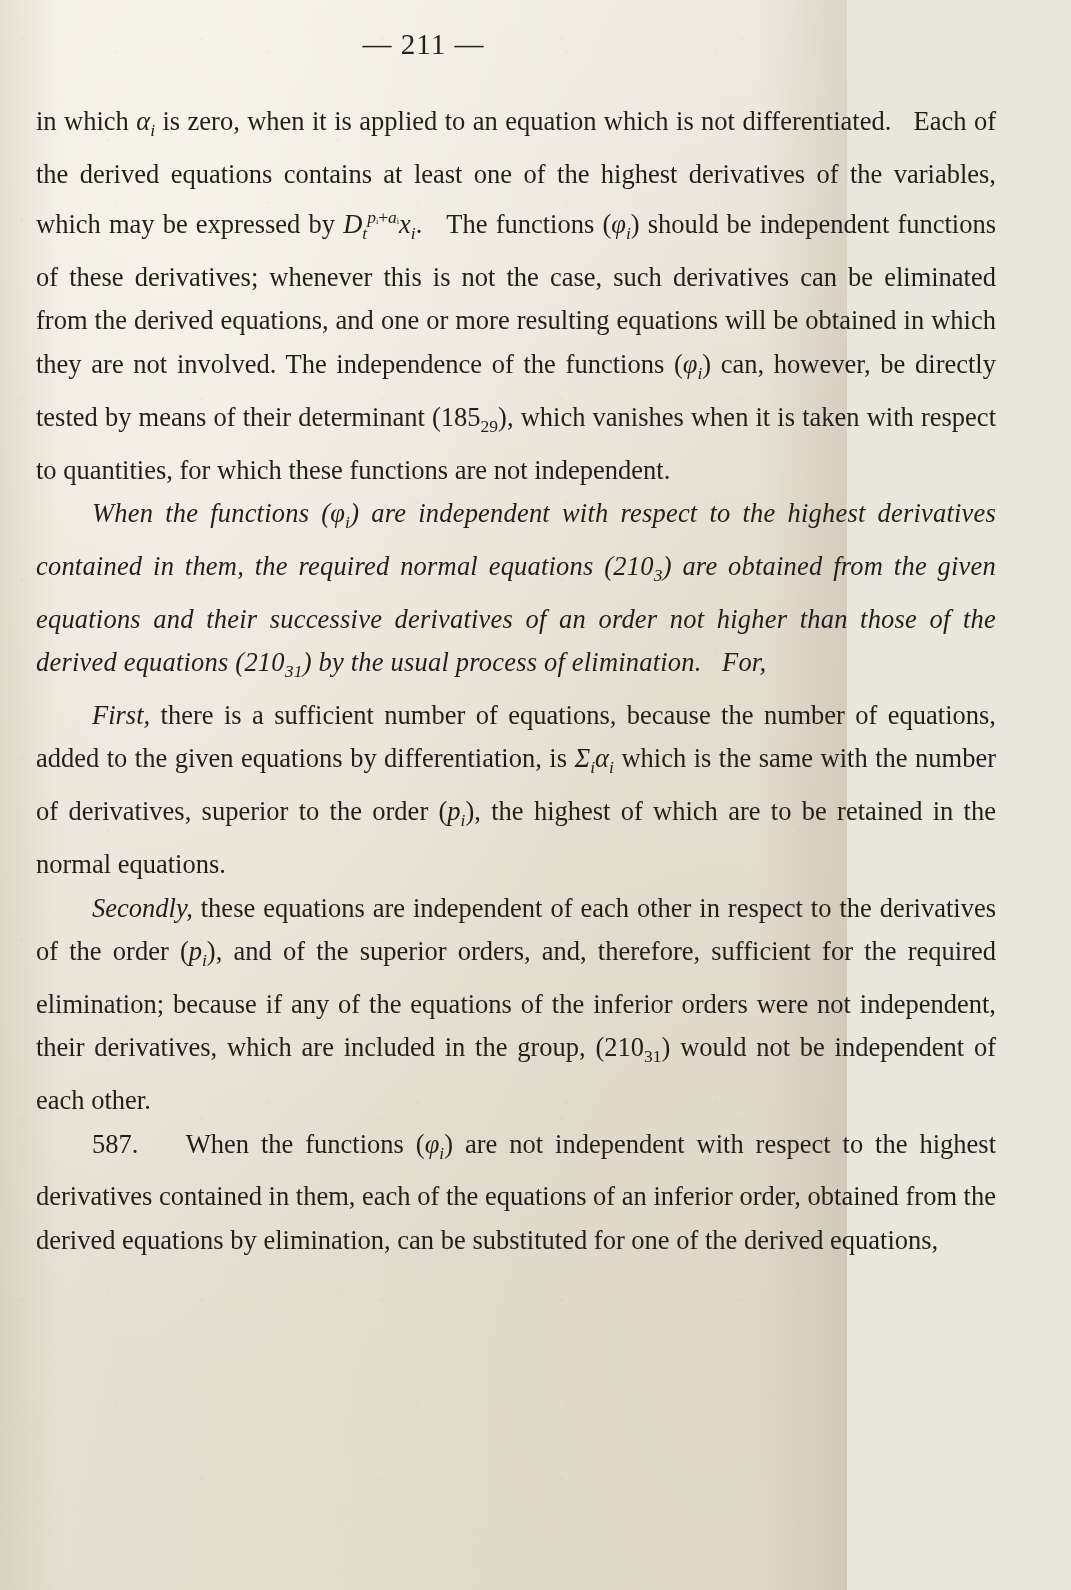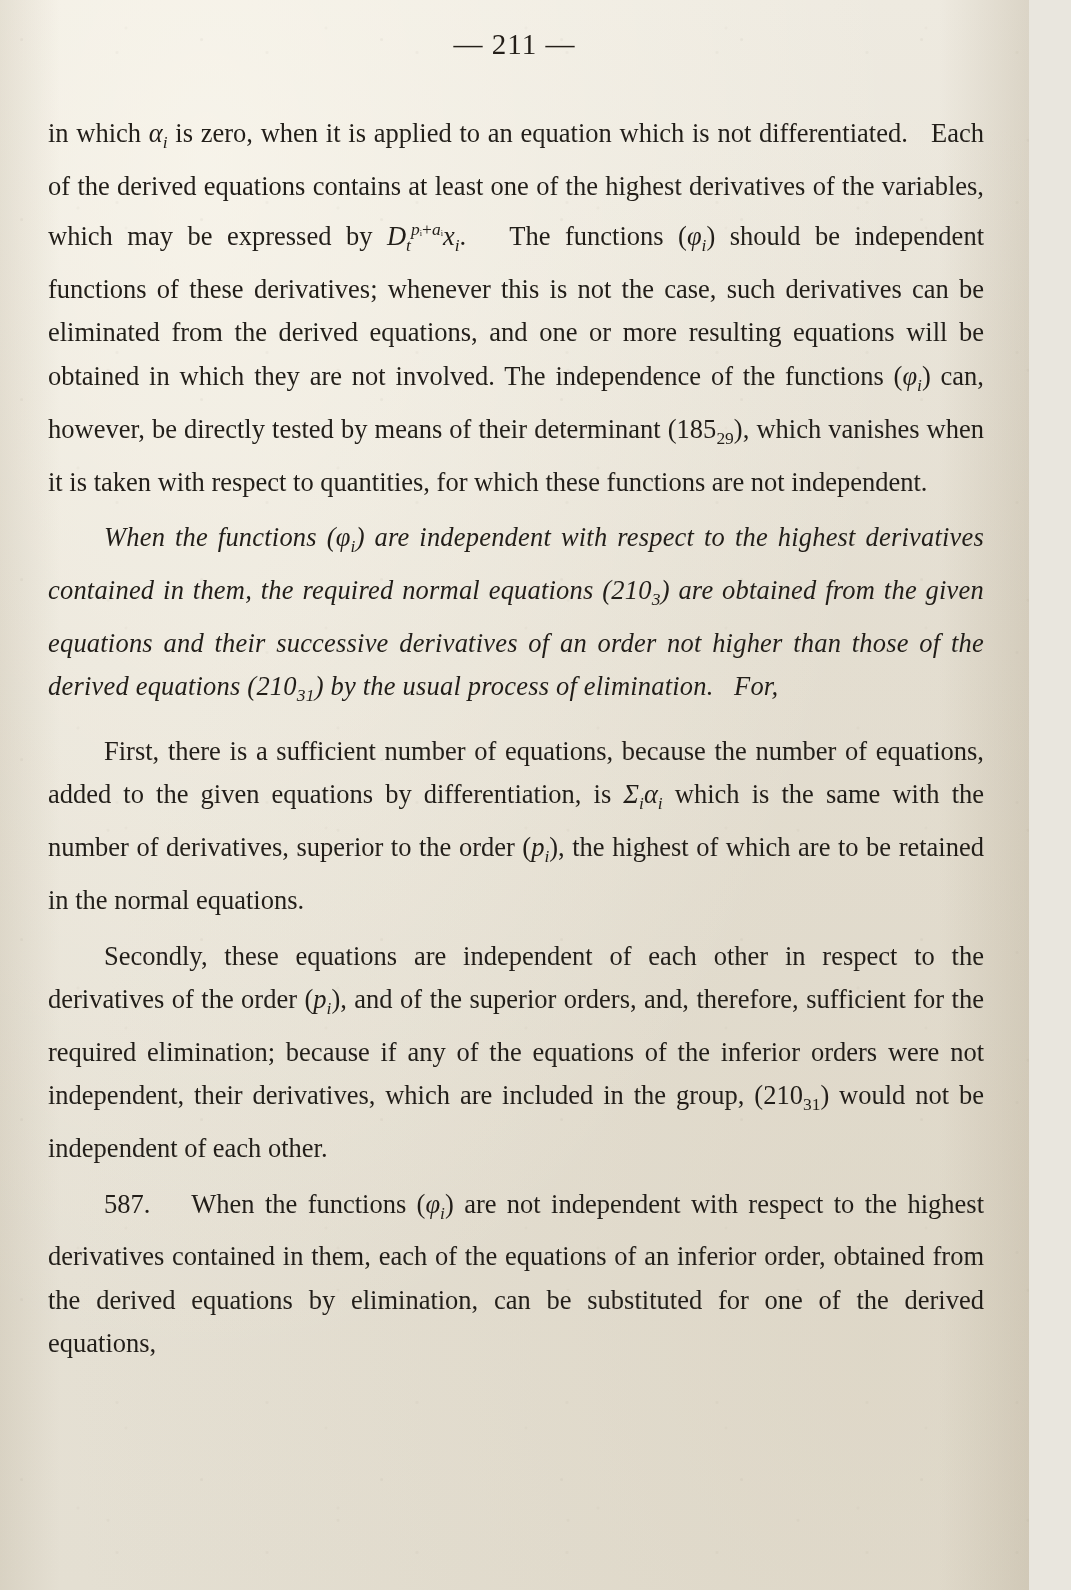--- a/index.html
+++ b/index.html
@@ -9,21 +9,21 @@
   body {
     width: 1071px;
     height: 1590px;
     background: #e9e6de;
     font-family: "Liberation Serif", serif;
     color: #1c1a16;
     overflow: hidden;
   }
   .page {
     position: relative;
-    width: 1029px;
+    width: 847px;
     height: 1590px;
     background:
       radial-gradient(ellipse at 20% 10%, rgba(255,252,243,0.55), rgba(0,0,0,0) 60%),
       radial-gradient(ellipse at 85% 85%, rgba(214,205,186,0.45), rgba(0,0,0,0) 65%),
       linear-gradient(180deg, #eeeae0 0%, #e7e2d6 40%, #e4dfd2 100%);
     box-sizing: border-box;
   }
   .grain {
     position: absolute;
     inset: 0;
@@ -51,21 +51,21 @@
     position: absolute;
     top: 100px;
     left: 36px;
     width: 960px;
     font-size: 26.5px;
     line-height: 43.5px;
     text-align: justify;
     color: #221e19;
   }
   p {
-    margin: 12px;
+    margin: 0;
   }
   p.indent {
     text-indent: 56px;
   }
   p.italic {
     font-style: italic;
     text-indent: 56px;
     letter-spacing: 0.2px;
   }
   .sub {
@@ -73,20 +73,21 @@
     vertical-align: sub;
   }
   .sup {
     font-size: 0.66em;
     vertical-align: super;
   }
   i.math {
     font-style: italic;
   }
   .smallcapsish {
+    font-style: italic;
   }
   
   .edge-shade {
     position: absolute;
     top: 0;
     right: 0;
     width: 90px;
     height: 100%;
     background: linear-gradient(270deg, rgba(175,163,140,0.30), rgba(0,0,0,0));
     pointer-events: none;

